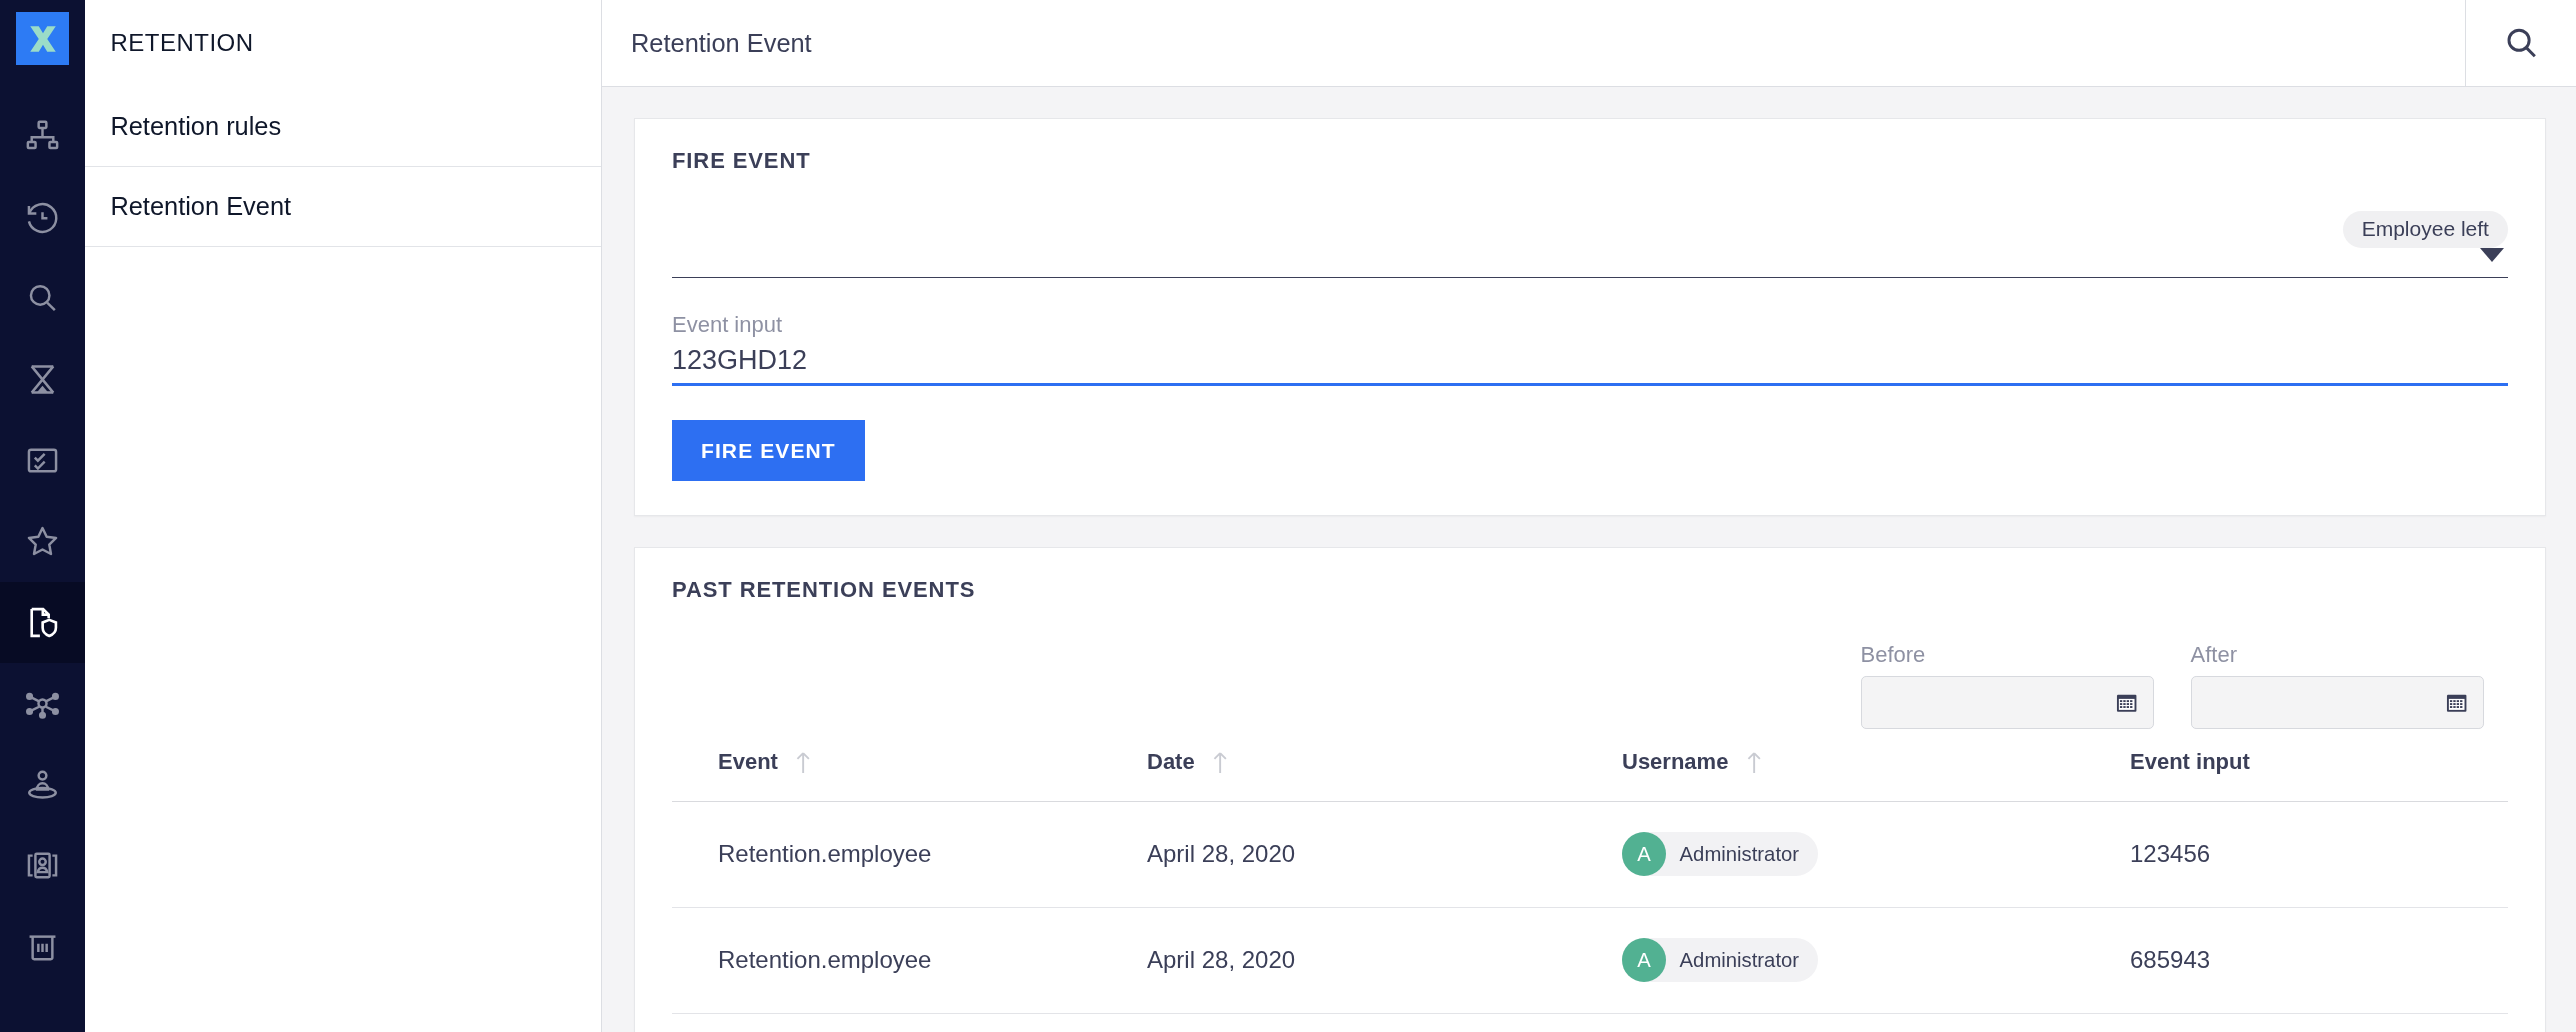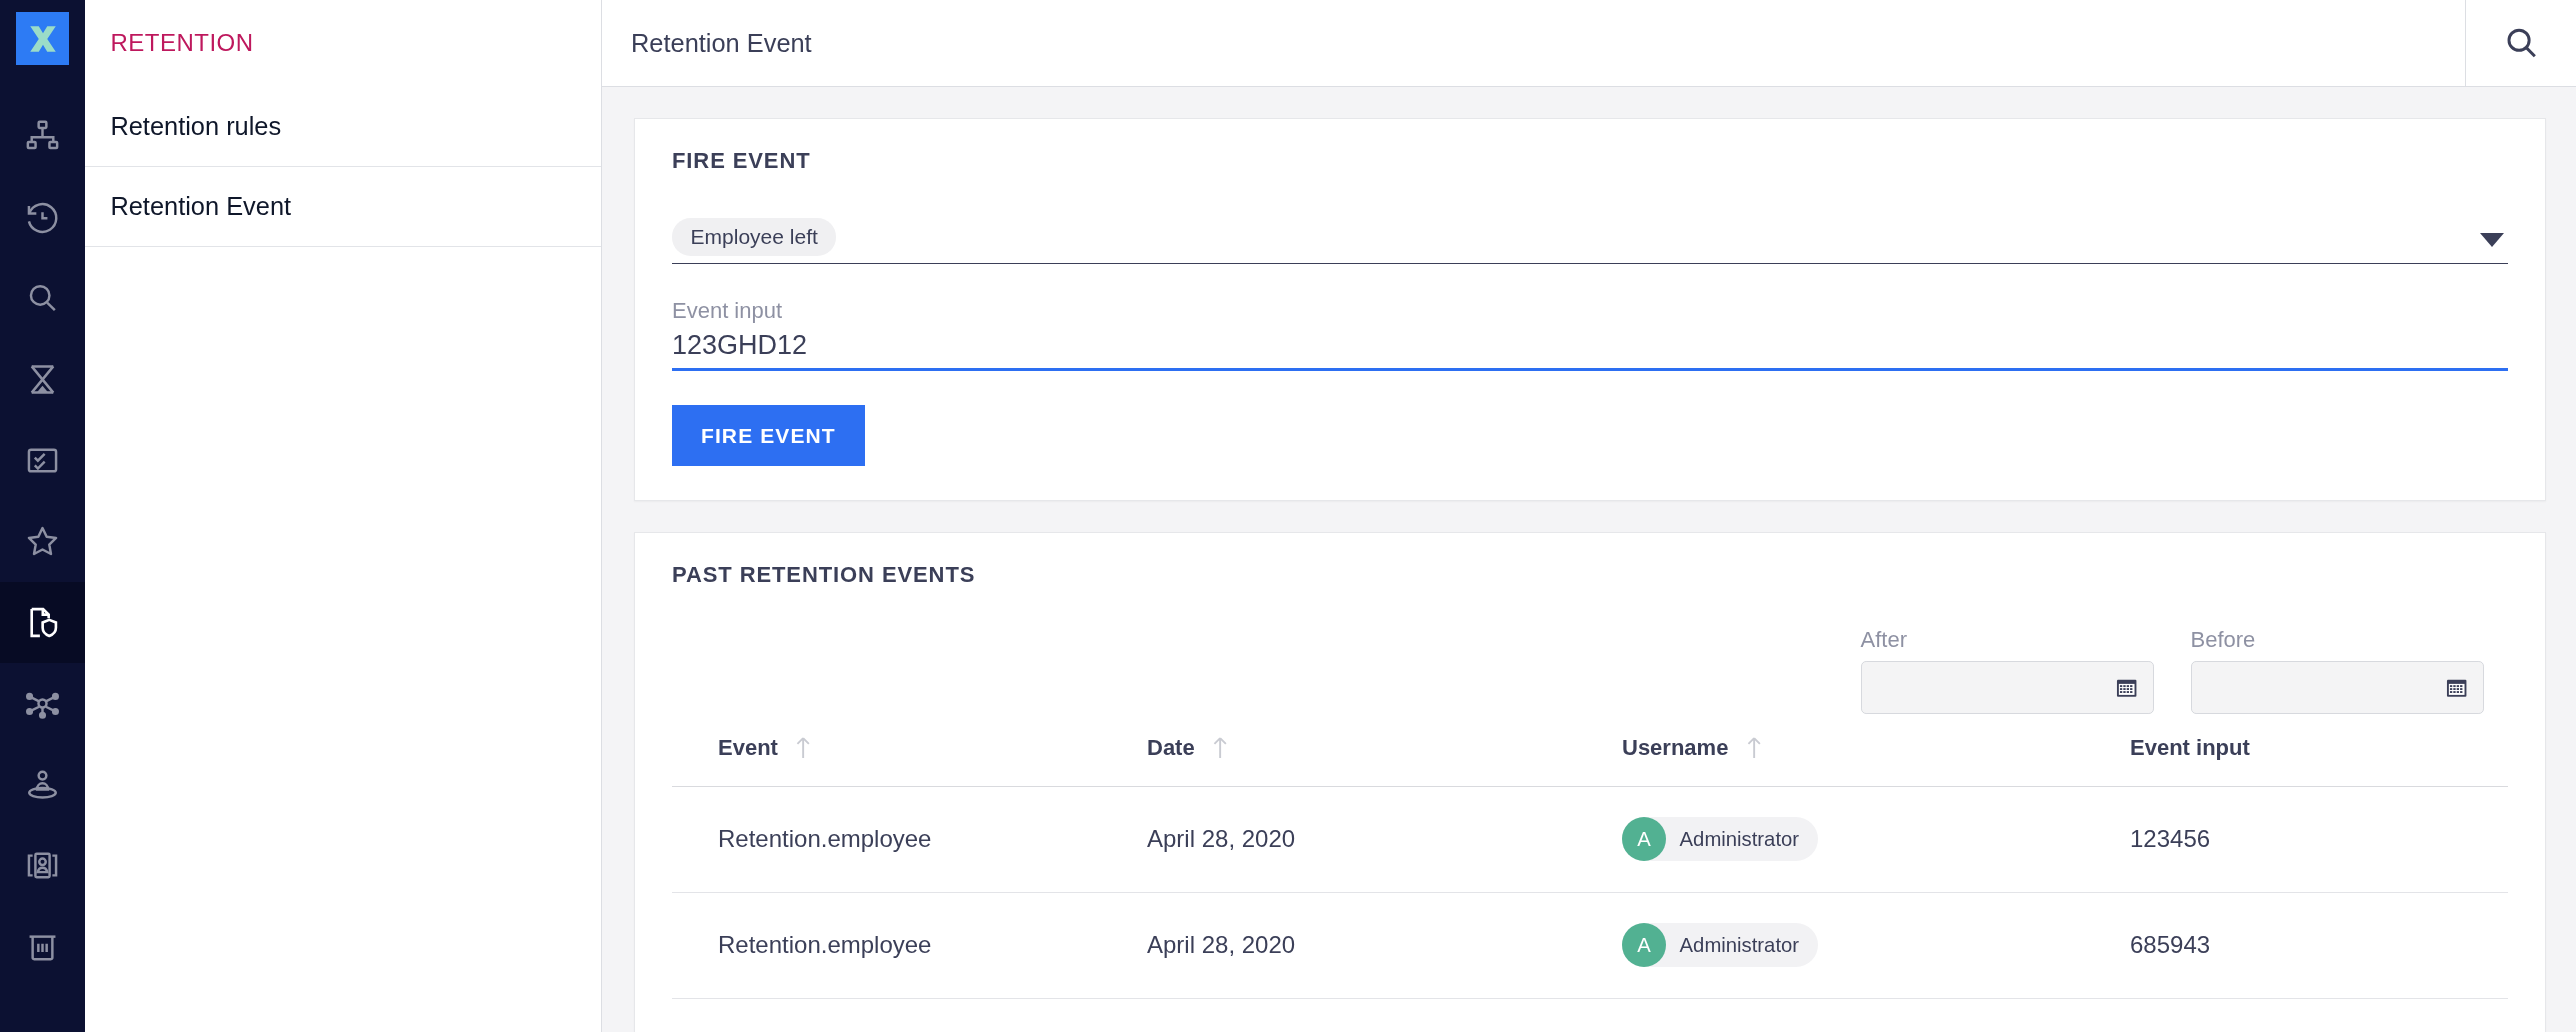--- a/index.html
+++ b/index.html
@@ -41,21 +41,21 @@
     background: #ffffff;
     border-right: 0.8px solid #dcdee3;
     position: relative;
   }
   .subnav-title {
     height: 87px;
     display: flex; align-items: center;
     padding-left: 25.4px;
     font-size: 24px;
     letter-spacing: 0.5px;
-    color: #be185d;
+    color: #0f172a;
     font-weight: 400;
     border-bottom: 0.8px solid transparent;
   }
   .subnav-item {
     height: 80px;
     display: flex; align-items: center;
     padding-left: 25.4px;
     font-size: 25.4px;
     color: #0f172a;
     border-bottom: 0.8px solid #e2e4e8;
@@ -116,20 +116,21 @@
   }
   .req { color: #f2616b; font-size: 22px; }
 
   .select-row {
     border-bottom: 1.7px solid #3b3f58;
     display: flex; align-items: flex-end;
     justify-content: space-between;
     padding-bottom: 6.8px;
     min-height: 53px;
     cursor: pointer;
+    flex-direction: column;
   }
   .chip {
     background: #f0f0f2;
     border-radius: 18.6px;
     padding: 6.8px 18.6px;
     font-size: 21px;
     color: #3b3f58;
     display: inline-block;
   }
   .caret {
@@ -378,21 +379,21 @@
           <button class="btn-fire">FIRE EVENT</button>
         </div>
       </div>
 
       <div class="card card2">
         <div class="card-pad">
           <div class="card-title">PAST RETENTION EVENTS</div>
 
           <div class="filters">
             <div class="filter">
-              <div class="filter-label">After</div>
+              <div class="filter-label">Before</div>
               <div class="date-box">
                 <svg width="25.4" height="25.4" viewBox="0 0 24 24">
                   <rect x="2.8" y="4.6" width="18.4" height="16" rx="1" fill="#3b3f58"></rect>
                   <rect x="4.6" y="8.4" width="14.8" height="10.4" fill="#ffffff"></rect>
                   <g fill="#3b3f58">
                     <rect x="5.6" y="9.6" width="2.2" height="1.8"></rect>
                       <rect x="8.8" y="9.6" width="2.2" height="1.8"></rect>
                     <rect x="12" y="9.6" width="2.2" height="1.8"></rect>
                       <rect x="15.2" y="9.6" width="2.2" height="1.8"></rect>
                     <rect x="5.6" y="12.4" width="2.2" height="1.8"></rect>
@@ -401,21 +402,21 @@
                       <rect x="15.2" y="12.4" width="2.2" height="1.8"></rect>
                     <rect x="5.6" y="15.2" width="2.2" height="1.8"></rect>
                       <rect x="8.8" y="15.2" width="2.2" height="1.8"></rect>
                     <rect x="12" y="15.2" width="2.2" height="1.8"></rect>
                       <rect x="15.2" y="15.2" width="2.2" height="1.8"></rect>
                   </g>
                 </svg>
               </div>
             </div>
             <div class="filter">
-              <div class="filter-label">Before</div>
+              <div class="filter-label">After</div>
               <div class="date-box">
                 <svg width="25.4" height="25.4" viewBox="0 0 24 24">
                   <rect x="2.8" y="4.6" width="18.4" height="16" rx="1" fill="#3b3f58"></rect>
                   <rect x="4.6" y="8.4" width="14.8" height="10.4" fill="#ffffff"></rect>
                   <g fill="#3b3f58">
                     <rect x="5.6" y="9.6" width="2.2" height="1.8"></rect>
                       <rect x="8.8" y="9.6" width="2.2" height="1.8"></rect>
                     <rect x="12" y="9.6" width="2.2" height="1.8"></rect>
                       <rect x="15.2" y="9.6" width="2.2" height="1.8"></rect>
                     <rect x="5.6" y="12.4" width="2.2" height="1.8"></rect>

